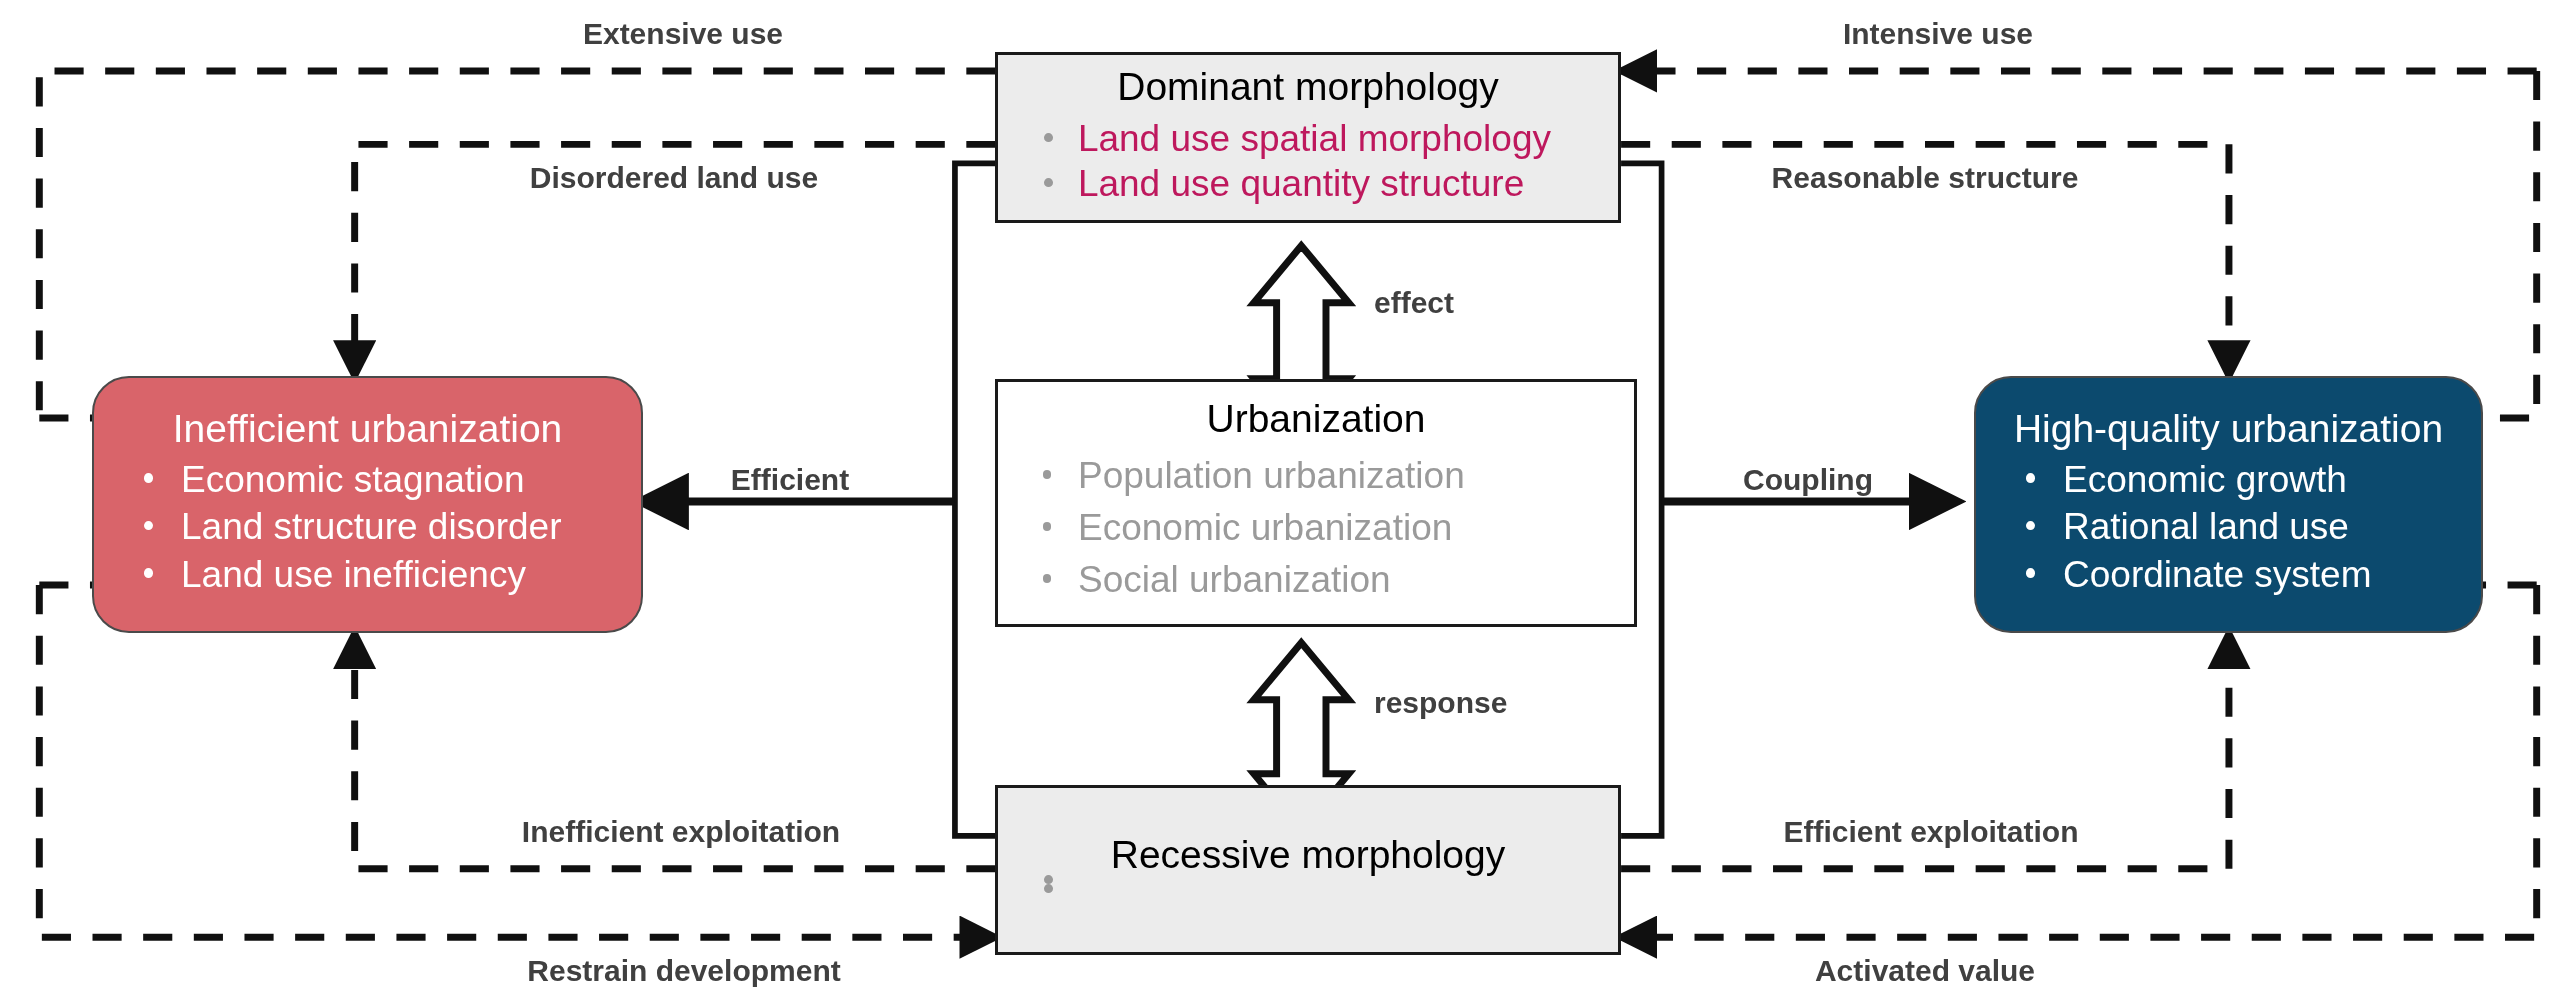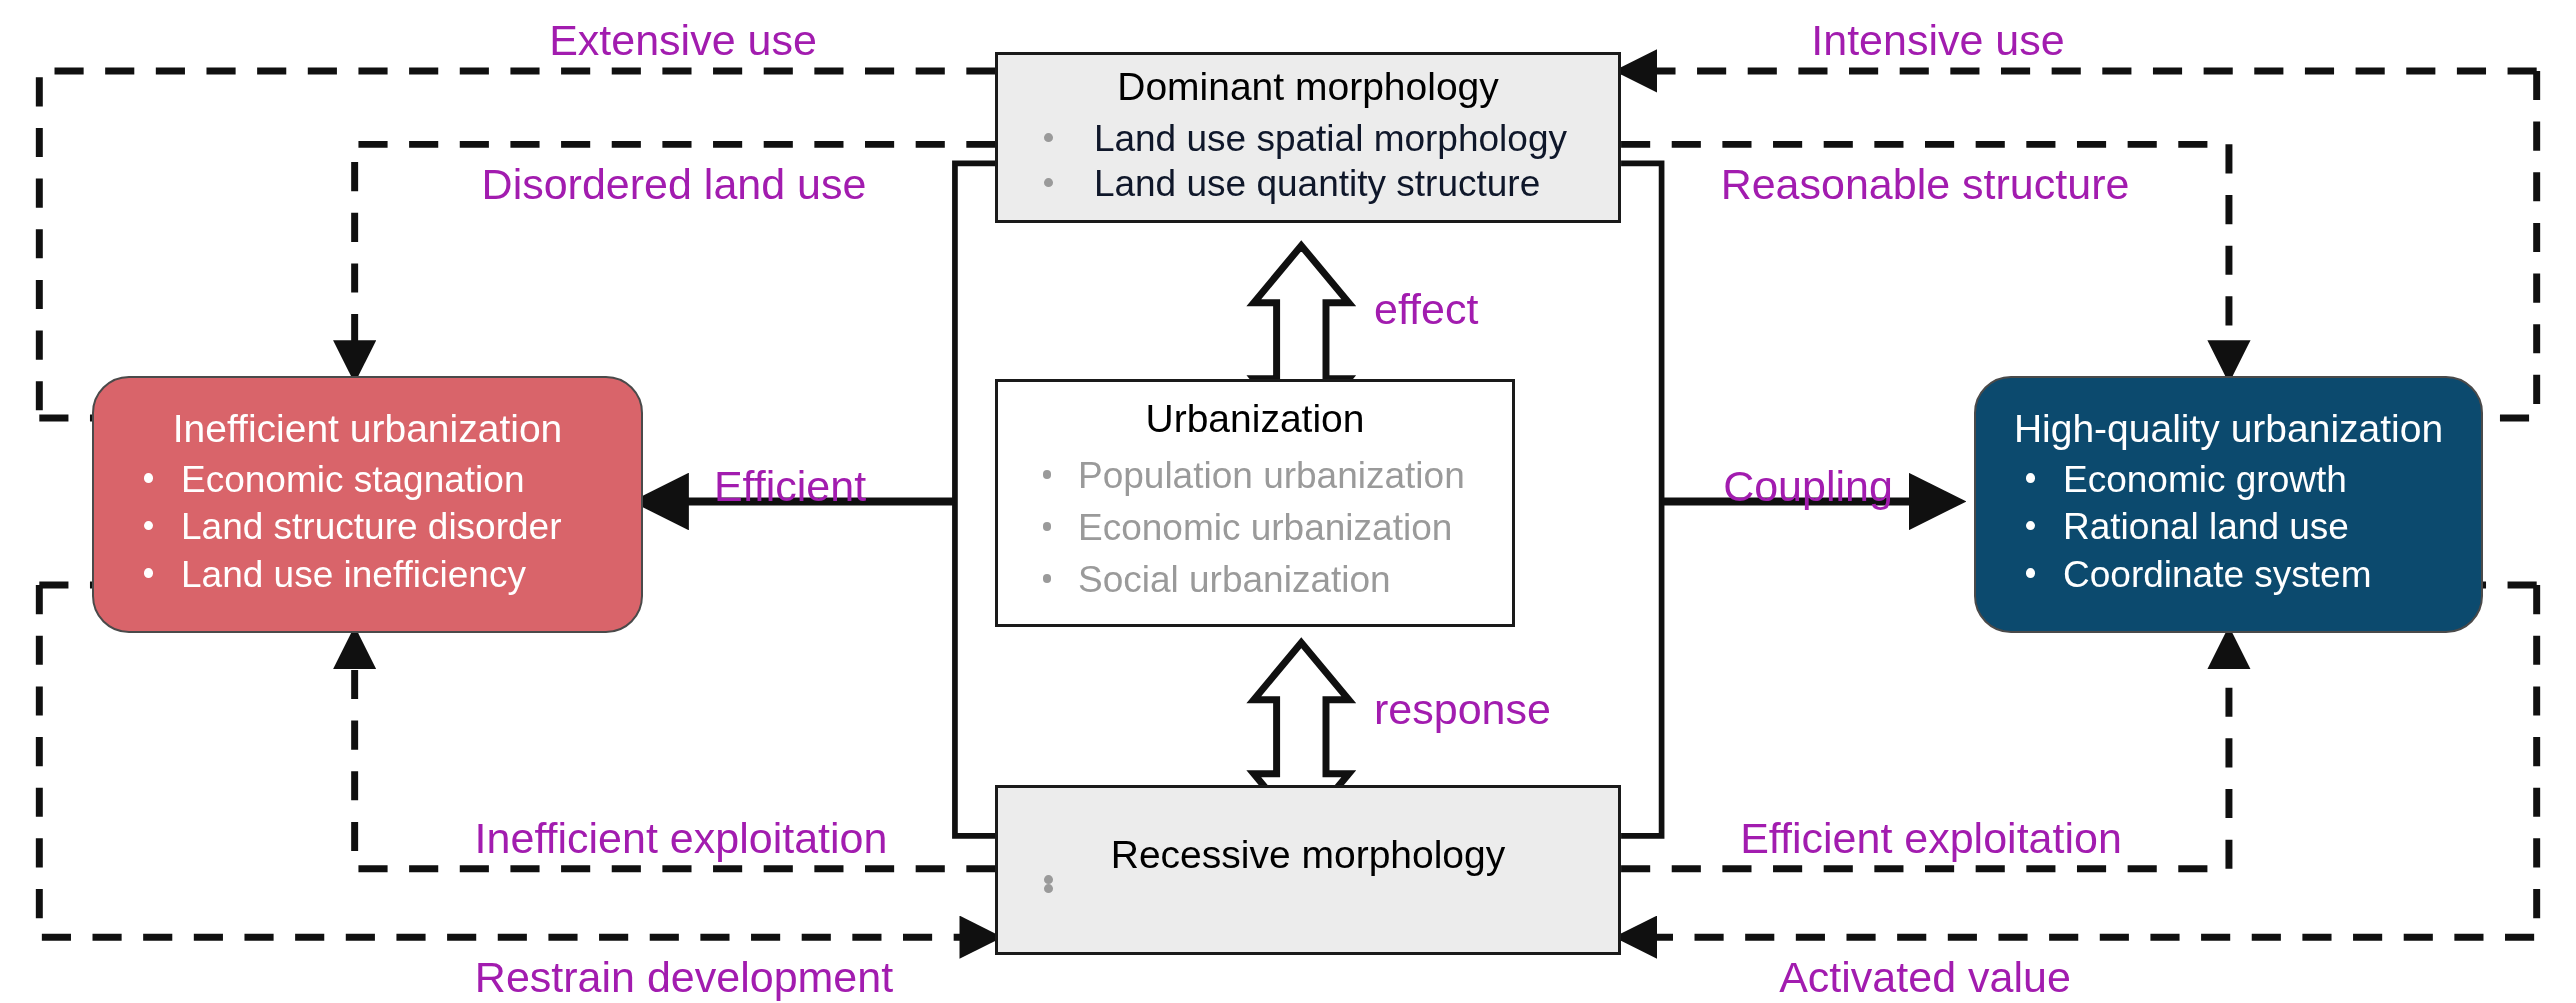--- a/index.html
+++ b/index.html
@@ -58,25 +58,24 @@
     background: #ececec;
     border: 3.2px solid #1a1a1a;
   }
   .box-grey .node-title {
     color: #000000;
     font-size: 39px;
     line-height: 1.08;
     margin-bottom: 7.6px;
   }
   .box-grey .node-list li {
-    color: #0f172a;
+    color: #be185d;
     font-size: 37px;
     line-height: 1.22;
     padding-left: 23px;
-    gap: 16px;
   }
   .box-grey .bullet {
     width: 8.9px;
     height: 8.9px;
     background: #9a9a9a;
     margin-right: 25px;
     transform: translateY(-8.9px);
   }
 
   
@@ -127,24 +126,25 @@
     width: 9.5px;
     height: 9.5px;
     background: #ffffff;
     margin-right: 28px;
     transform: translateY(-8.9px);
   }
 
   
   .edge-label {
     position: absolute;
-    color: #a21caf;
-    font-size: 43px;
+    color: #404040;
+    font-size: 30px;
     line-height: 1;
     white-space: nowrap;
+    font-weight: bold;
   }
   .edge-label.center {
     transform: translateX(-50%);
   }
 </style>
 </head>
 <body>
 
 <div id="diagram-root">
 
@@ -215,21 +215,21 @@
         <span class="bullet"></span>
         <span>Land use spatial morphology</span>
       </li>
       <li>
         <span class="bullet"></span>
         <span>Land use quantity structure</span>
       </li>
     </ul>
   </div>
 
-  <div class="node box-white" style="left:995px; top:379px; width:520px; height:248px; padding:14px 23px 16.5px 23px;">
+  <div class="node box-white" style="left:995px; top:379px; width:642px; height:248px; padding:14px 23px 16.5px 23px;">
     <div class="node-title">Urbanization</div>
     <ul class="node-list">
       <li>
         <span class="bullet"></span>
         <span>Population urbanization</span>
       </li>
       <li>
         <span class="bullet"></span>
         <span>Economic urbanization</span>
       </li>

